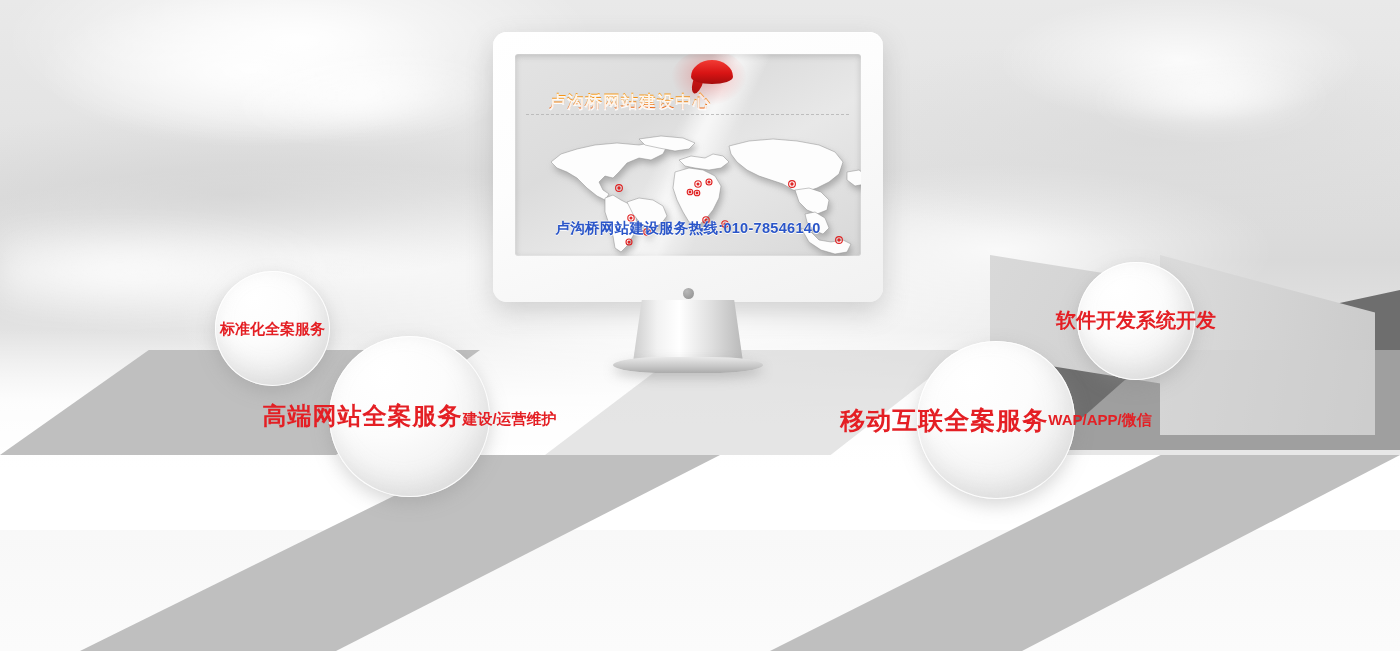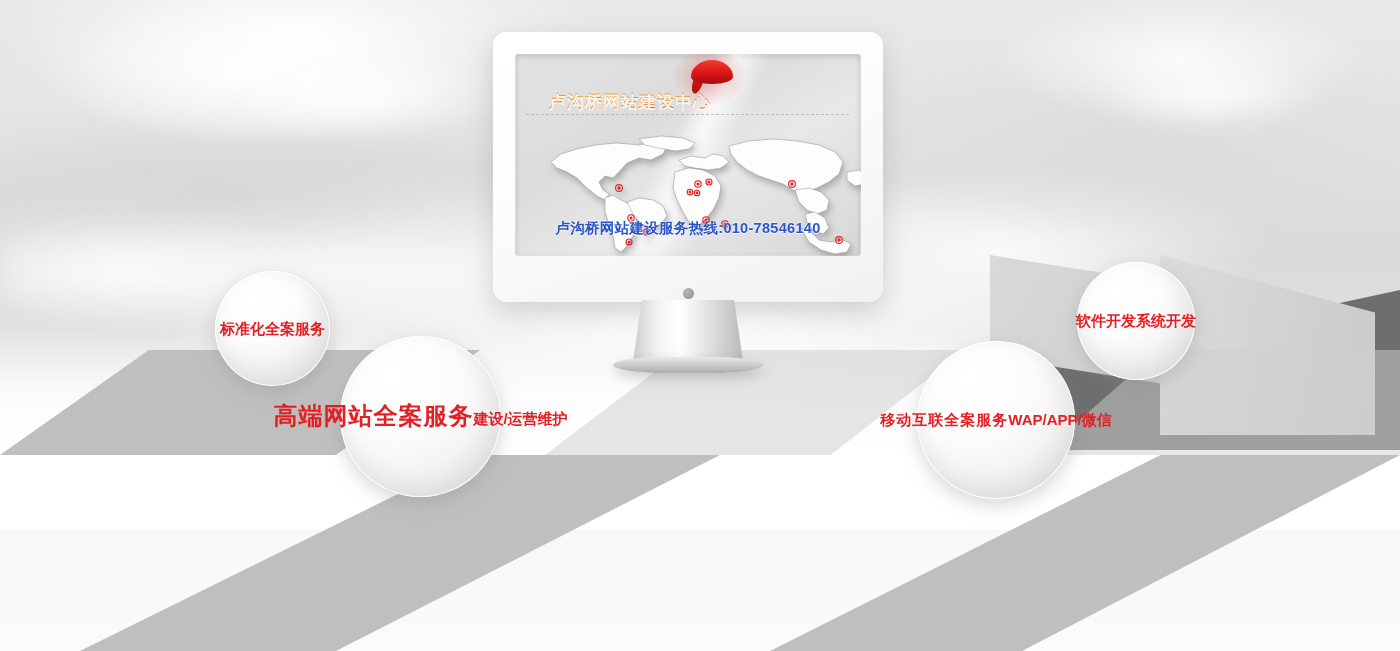--- a/index.html
+++ b/index.html
@@ -97,30 +97,30 @@
     box-shadow:0 6px 18px rgba(140,140,140,.35), inset 0 0 0 1px rgba(255,255,255,.9),
                inset -6px -10px 22px rgba(190,190,190,.35);
     display:flex;flex-direction:row;align-items:center;justify-content:center;
     text-align:center;color:#e41f24;font-weight:bold;line-height:1.28;}
   .bubble .l1,.bubble .l2{white-space:nowrap;}
   .bubble .l3{white-space:nowrap;}
 
   #bubble-standard{left:215px;top:271px;width:115px;height:115px;}
   #bubble-standard .l1,#bubble-standard .l2{font-size:15px;}
 
-  #bubble-highend{left:340px;top:336px;width:161px;height:161px;}
+  #bubble-highend{left:329px;top:336px;width:161px;height:161px;}
   #bubble-highend .l1,#bubble-highend .l2{font-size:24px;letter-spacing:1px;}
   #bubble-highend .l3{font-size:15px;margin-top:4px;}
 
   #bubble-mobile{left:917px;top:341px;width:158px;height:158px;}
-  #bubble-mobile .l1,#bubble-mobile .l2{font-size:15px;letter-spacing:1px;}
+  #bubble-mobile .l1,#bubble-mobile .l2{font-size:25px;letter-spacing:1px;}
   #bubble-mobile .l3{font-size:15px;margin-top:0;}
 
   #bubble-software{left:1077px;top:262px;width:118px;height:118px;}
-  #bubble-software .l1,#bubble-software .l2{font-size:15px;}
+  #bubble-software .l1,#bubble-software .l2{font-size:20px;}
 </style>
 </head>
 <body>
 
 <div class="stage">
 
   <div class="sky"></div>
   <div class="sky-blur"></div>
   <div class="horizon"></div>
 

